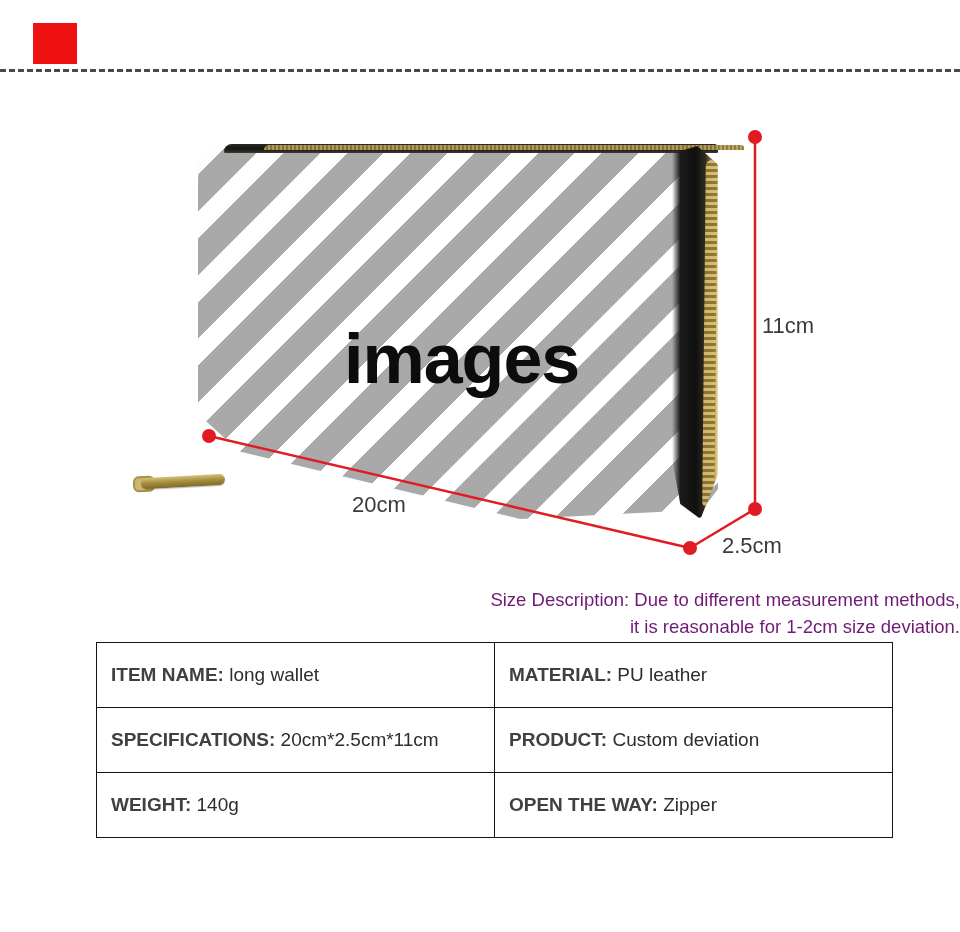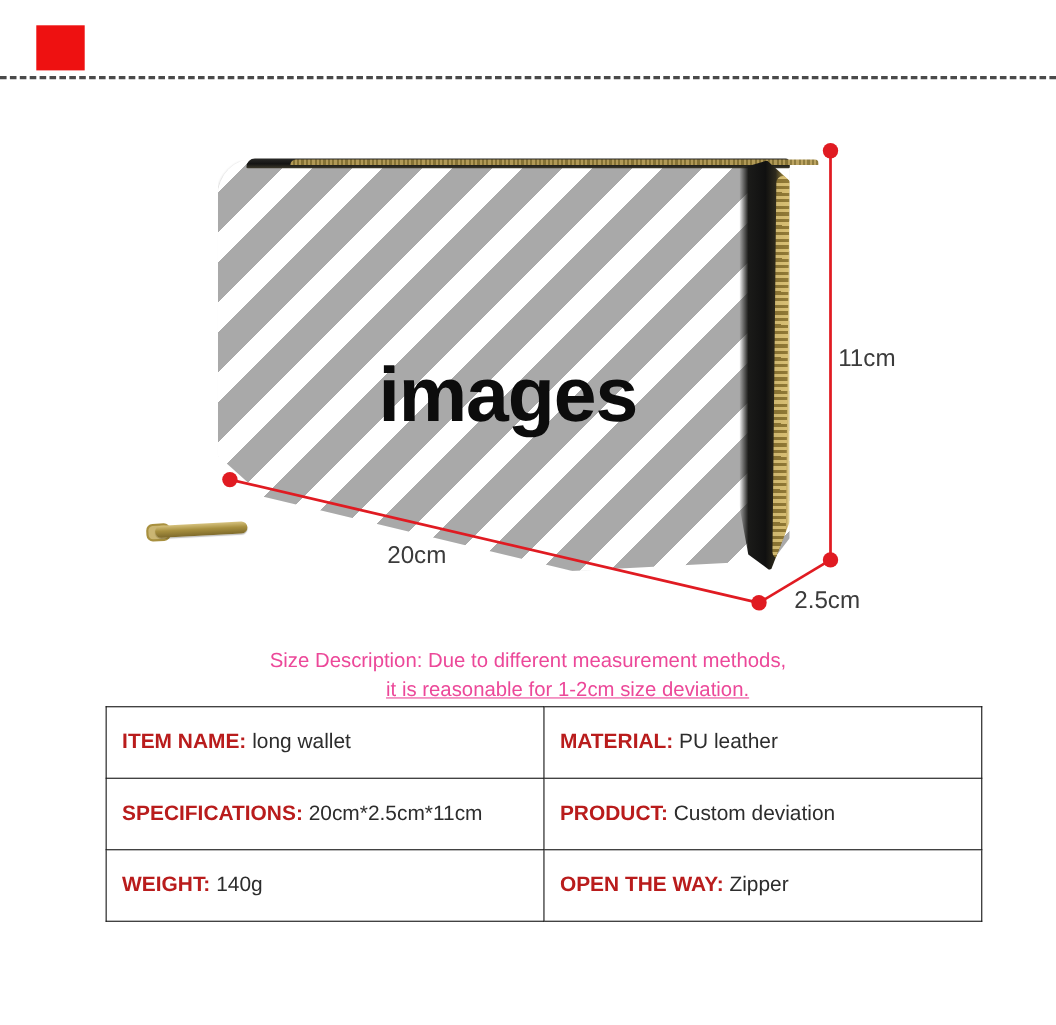--- a/index.html
+++ b/index.html
@@ -203,29 +203,28 @@
   #label-height { left: 762px; top: 313px; }
   #label-width  { left: 352px; top: 492px; }
   #label-depth  { left: 722px; top: 533px; }
 
   
   #size-description {
     position: absolute;
     left: 0;
     top: 586px;
     width: 960px;
-    text-align: center;
+    text-align: right;
     font-size: 18.5px;
-    color: #ec4899;
+    color: #701a75;
     line-height: 27px;
   }
   #size-description .line2 {
     display: block;
     padding-left: 72px;
-    text-decoration: underline;
   }
 
   
   #spec-table {
     position: absolute;
     left: 96px;
     top: 642px;
     width: 766px;
     border-collapse: collapse;
     table-layout: fixed;
@@ -233,21 +232,21 @@
   #spec-table td {
     border: 1.5px solid #141414;
     height: 64px;
     padding: 0 0 0 14px;
     vertical-align: middle;
     font-size: 19px;
     color: #2c2c2c;
     background: #ffffff;
   }
   .cell-label {
-    color: #b91c1c;
+    color: #404040;
     font-weight: 600;
   }
   .cell-value {
     color: #2d2d2d;
     font-weight: 400;
   }
   td.col-left  { width: 383px; }
   td.col-right { width: 383px; }
 </style>
 </head>

